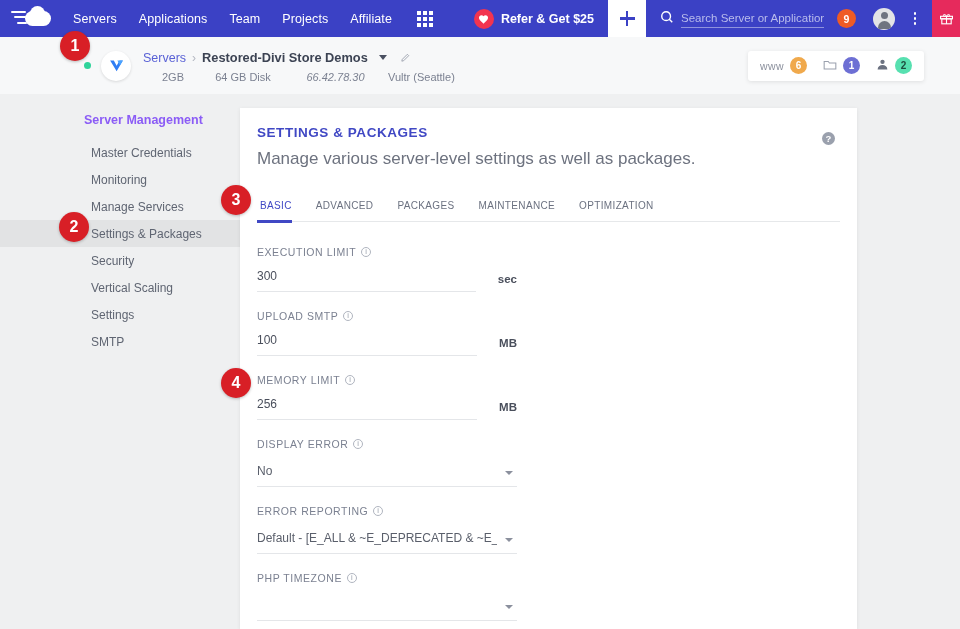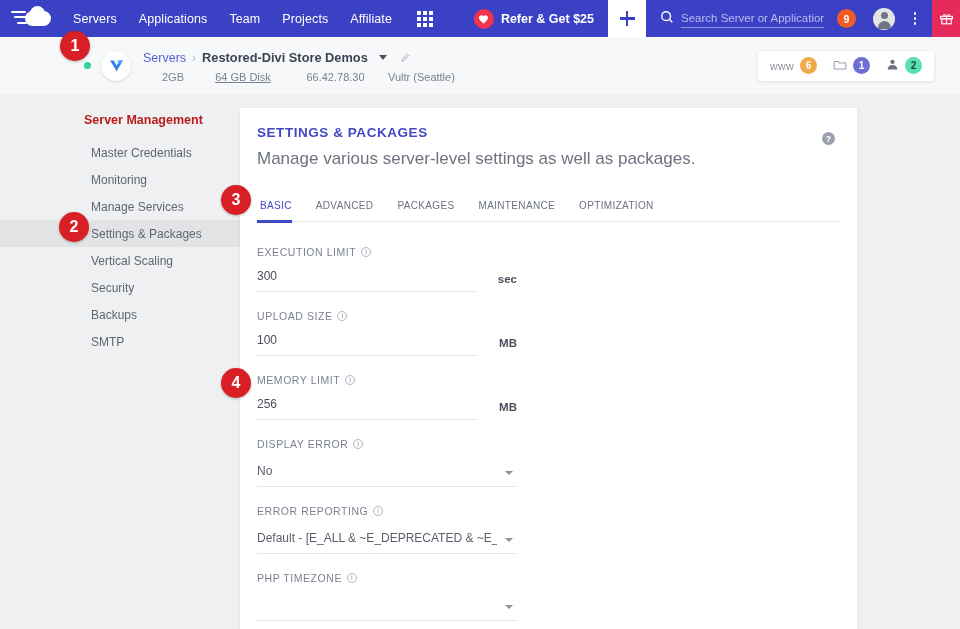--- a/index.html
+++ b/index.html
@@ -108,41 +108,41 @@
   .crumb-servers { color: #5a62d6; font-size: 12.5px; cursor: pointer; }
   .crumb-sep { color: #b4b8c2; font-size: 12px; }
   .crumb-name { color: #3c4353; font-size: 12.8px; font-weight: bold; }
   .crumb-caret {
     width: 0; height: 0; border-left: 4.5px solid transparent; border-right: 4.5px solid transparent;
     border-top: 5px solid #4a5061; margin-left: 5px; cursor: pointer;
   }
   .crumb-edit { margin-left: 7px; cursor: pointer; }
   .crumb-line2 { display: flex; margin-top: 4px; text-align: center; }
   .meta { color: #7b8191; font-size: 11px; }
-  .m1 { width: 60px; } .m2 { width: 80px; text-decoration: underline; } .m3 { width: 105px; }
+  .m1 { width: 60px; } .m2 { width: 80px; } .m3 { width: 105px; font-style: italic; }
 
   .badge-card {
-    margin-left: auto; margin-right: 26px; background: #fff; border-radius: 3px;
+    margin-left: auto; margin-right: 36px; background: #fff; border-radius: 3px;
     box-shadow: 0 1px 4px rgba(0,0,0,.10); height: 30px; display: flex;
     align-items: center; padding: 0 12px; gap: 16px;
   }
   .bgroup { display: flex; align-items: center; gap: 6px; cursor: pointer; }
   .bgroup .lbl { color: #8b909d; font-size: 10.5px; letter-spacing: .4px; }
   .bpill {
     width: 17px; height: 17px; border-radius: 50%; color: #fff; font-size: 10px;
     font-weight: bold; display: flex; align-items: center; justify-content: center;
   }
   .bp-orange { background: #f0a94c; }
   .bp-purple { background: #6d6fd4; }
   .bp-green { background: #57e0b0; color: #1e4b3d; }
 
   
   .sidebar { position: absolute; top: 94px; left: 0; width: 240px; height: 535px; }
   .side-title {
-    color: #b91c1c; font-size: 12.5px; font-weight: bold; padding: 19px 0 12px 84px;
+    color: #8b5cf6; font-size: 12.5px; font-weight: bold; padding: 19px 0 12px 84px;
   }
   .side-item {
     height: 27px; display: flex; align-items: center; padding-left: 91px;
     color: #5f6572; font-size: 12px; cursor: pointer; margin-bottom: 0;
   }
   .side-item.active { background: #e2e3e4; }
   .side-list { display: flex; flex-direction: column; gap: 0; justify-content: center; }
 
   
   .panel {
@@ -364,27 +364,27 @@
       <div class="side-item">
         <span>Monitoring</span>
       </div>
       <div class="side-item">
         <span>Manage Services</span>
       </div>
       <div class="side-item active">
         <span>Settings &amp; Packages</span>
       </div>
       <div class="side-item">
+        <span>Security</span>
+      </div>
+      <div class="side-item">
         <span>Vertical Scaling</span>
       </div>
       <div class="side-item">
-        <span>Security</span>
-      </div>
-      <div class="side-item">
-        <span>Backups</span>
+        <span>Settings</span>
       </div>
       <div class="side-item">
         <span>SMTP</span>
       </div>
     </div>
   </div>
 
   <div class="panel">
     <div class="panel-title">SETTINGS &amp; PACKAGES</div>
     <div class="panel-sub">Manage various server-level settings as well as packages.</div>
@@ -406,21 +406,21 @@
           <span class="info-icon">i</span>
         </div>
         <div class="finput-row">
           <input class="finput" type="text" value="300" style="">
           <span class="unit">sec</span>
         </div>
       </div>
 
       <div class="field">
         <div class="flabel">
-          <span>UPLOAD SIZE</span>
+          <span>UPLOAD SMTP</span>
           <span class="info-icon">i</span>
         </div>
         <div class="finput-row">
           <input class="finput" type="text" value="100" style="">
           <span class="unit">MB</span>
         </div>
       </div>
 
       <div class="field">
         <div class="flabel">

